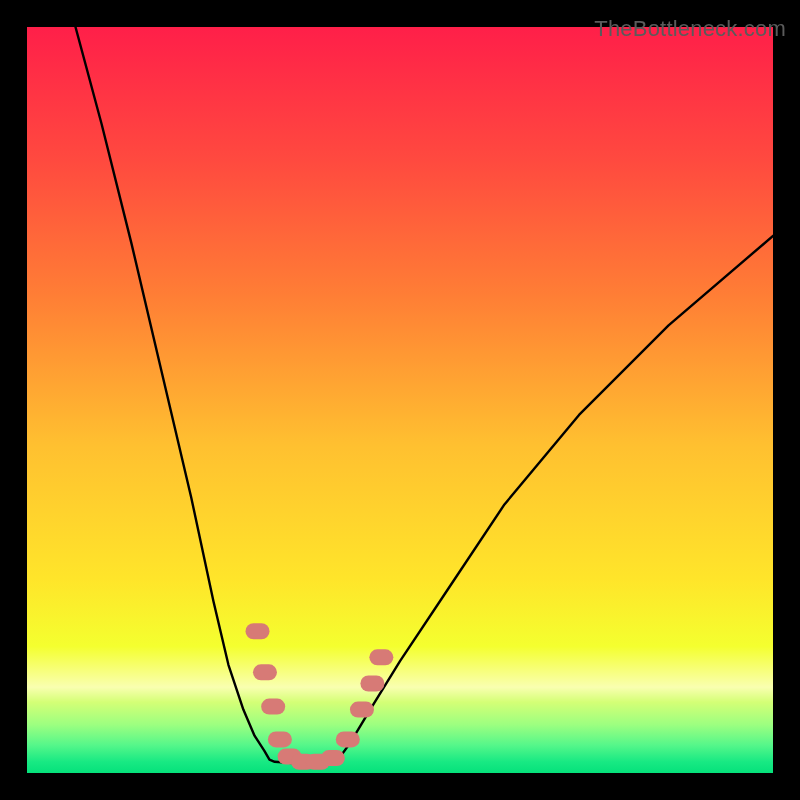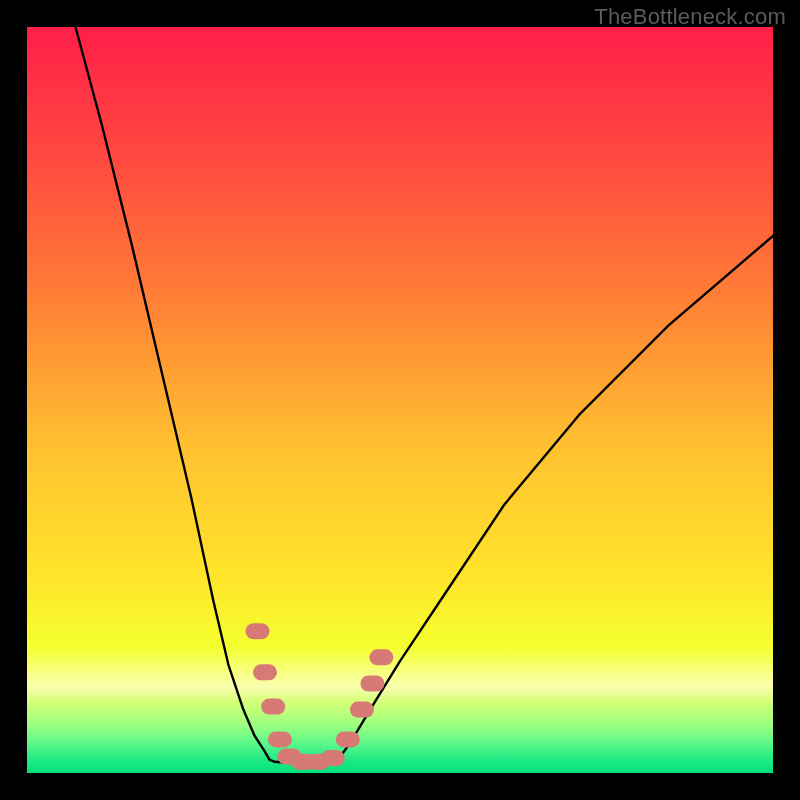--- a/index.html
+++ b/index.html
@@ -36,21 +36,21 @@
   .curve-svg {
     position: absolute;
     left: 0;
     top: 0;
     width: 746px;
     height: 746px;
     overflow: visible;
   }
   .watermark {
     position: absolute;
-    top: 4px;
+    top: 16px;
     right: 14px;
     font-family: Arial, Helvetica, sans-serif;
     font-size: 22px;
     color: #5b5b5b;
     letter-spacing: 0.2px;
   }
 </style>
 </head>
 <body>
 

